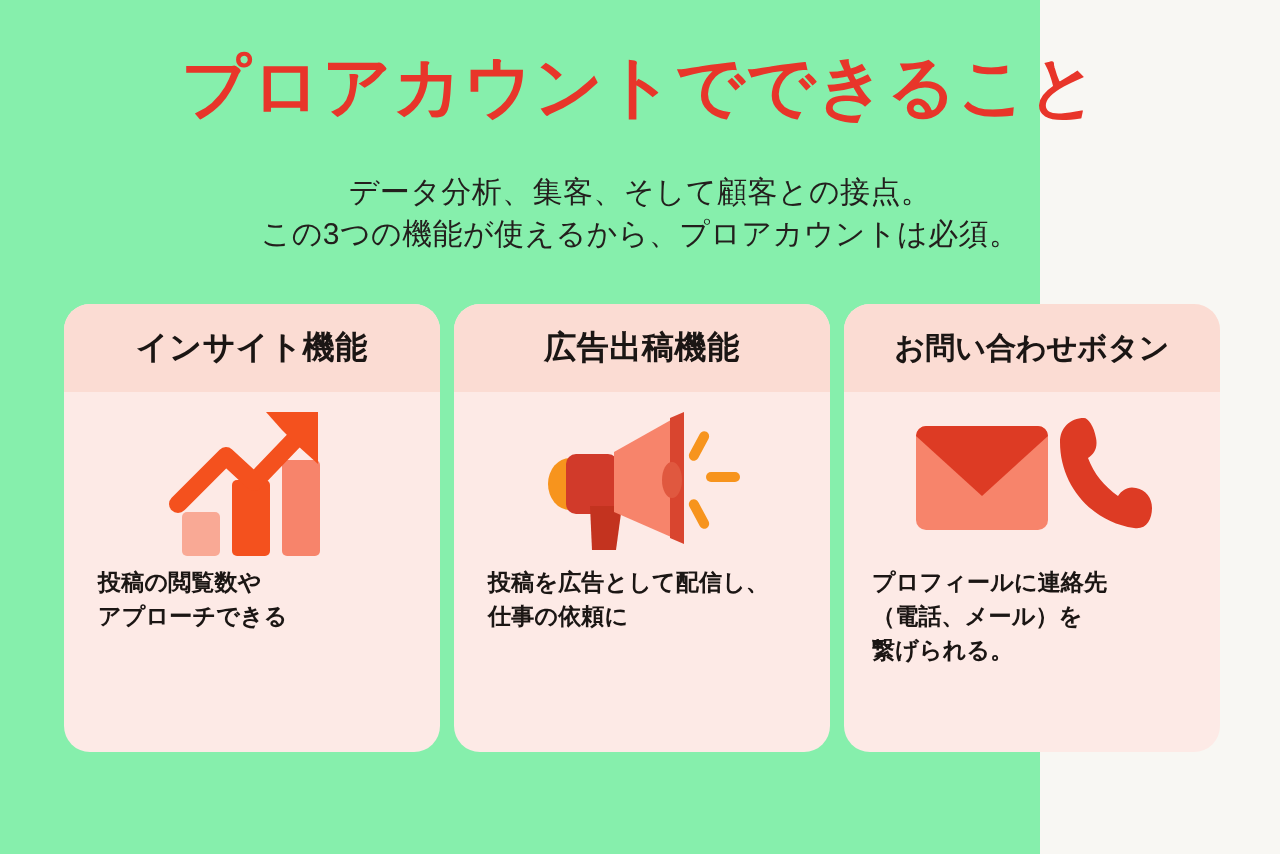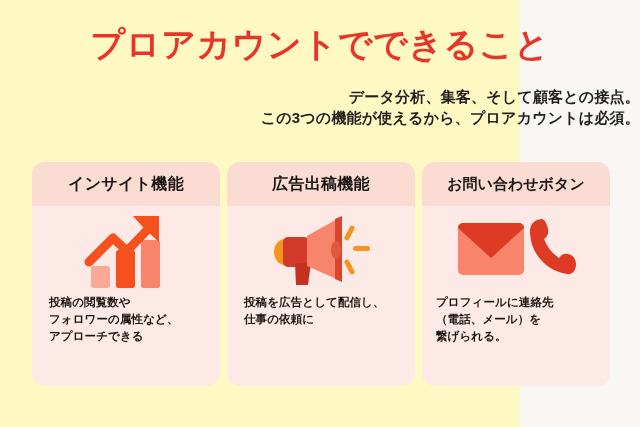--- a/index.html
+++ b/index.html
@@ -13,21 +13,21 @@
     overflow: hidden;
     background: #f8f7f3;
     font-family: "Liberation Sans", "DejaVu Sans", sans-serif;
     -webkit-font-smoothing: antialiased;
   }
 
   .slide {
     position: relative;
     width: 520px;
     height: 427px;
-    background: #fef9c3;
+    background: #86efac;
     box-sizing: border-box;
   }
 
   
   .headline {
     position: absolute;
     top: 22px;
     left: 0;
     width: 640px;
     text-align: center;
@@ -37,36 +37,36 @@
     letter-spacing: 0.5px;
     color: #e8352a;
     white-space: nowrap;
   }
 
   .subhead {
     position: absolute;
     top: 86px;
     left: 0;
     width: 640px;
-    text-align: right;
+    text-align: center;
     color: #231f1d;
     font-size: 15px;
     line-height: 21px;
-    font-weight: 700;
+    font-weight: 400;
     letter-spacing: 0.2px;
   }
   .subhead .sub-line {
     display: block;
     white-space: nowrap;
   }
 
   
   .cards {
     position: absolute;
-    top: 162px;
+    top: 152px;
     left: 32px;
     width: 578px;
     height: 224px;
     display: flex;
     justify-content: space-between;
   }
 
   .card {
     position: relative;
     width: 188px;
@@ -149,21 +149,20 @@
         <svg width="86" height="80" viewBox="0 0 86 80" aria-hidden="true">
           <rect x="8" y="56" width="19" height="22" rx="2.5" fill="#f9a995"></rect>
           <rect x="33" y="40" width="19" height="38" rx="2.5" fill="#f4511e"></rect>
           <rect x="58" y="30" width="19" height="48" rx="2.5" fill="#f7846b"></rect>
           <path d="M6 52 L30 28 L44 41 L68 16" fill="none" stroke="#f4511e" stroke-width="9" stroke-linecap="round" stroke-linejoin="round"></path>
           <path d="M50 6 L76 6 L76 32 L66 23 L58 15 Z" fill="#f4511e"></path>
         </svg>
       </div>
       <div class="card-body">
         <span class="line">投稿の閲覧数や</span>
-        <span class="line">フォロワーの属性など、</span>
         <span class="line">アプローチできる</span>
       </div>
     </div>
 
     <div class="card card--ads">
       <div class="card-header">
         <span class="card-title">広告出稿機能</span>
       </div>
       <div class="card-icon">
         <svg width="104" height="80" viewBox="0 0 104 80" aria-hidden="true">

